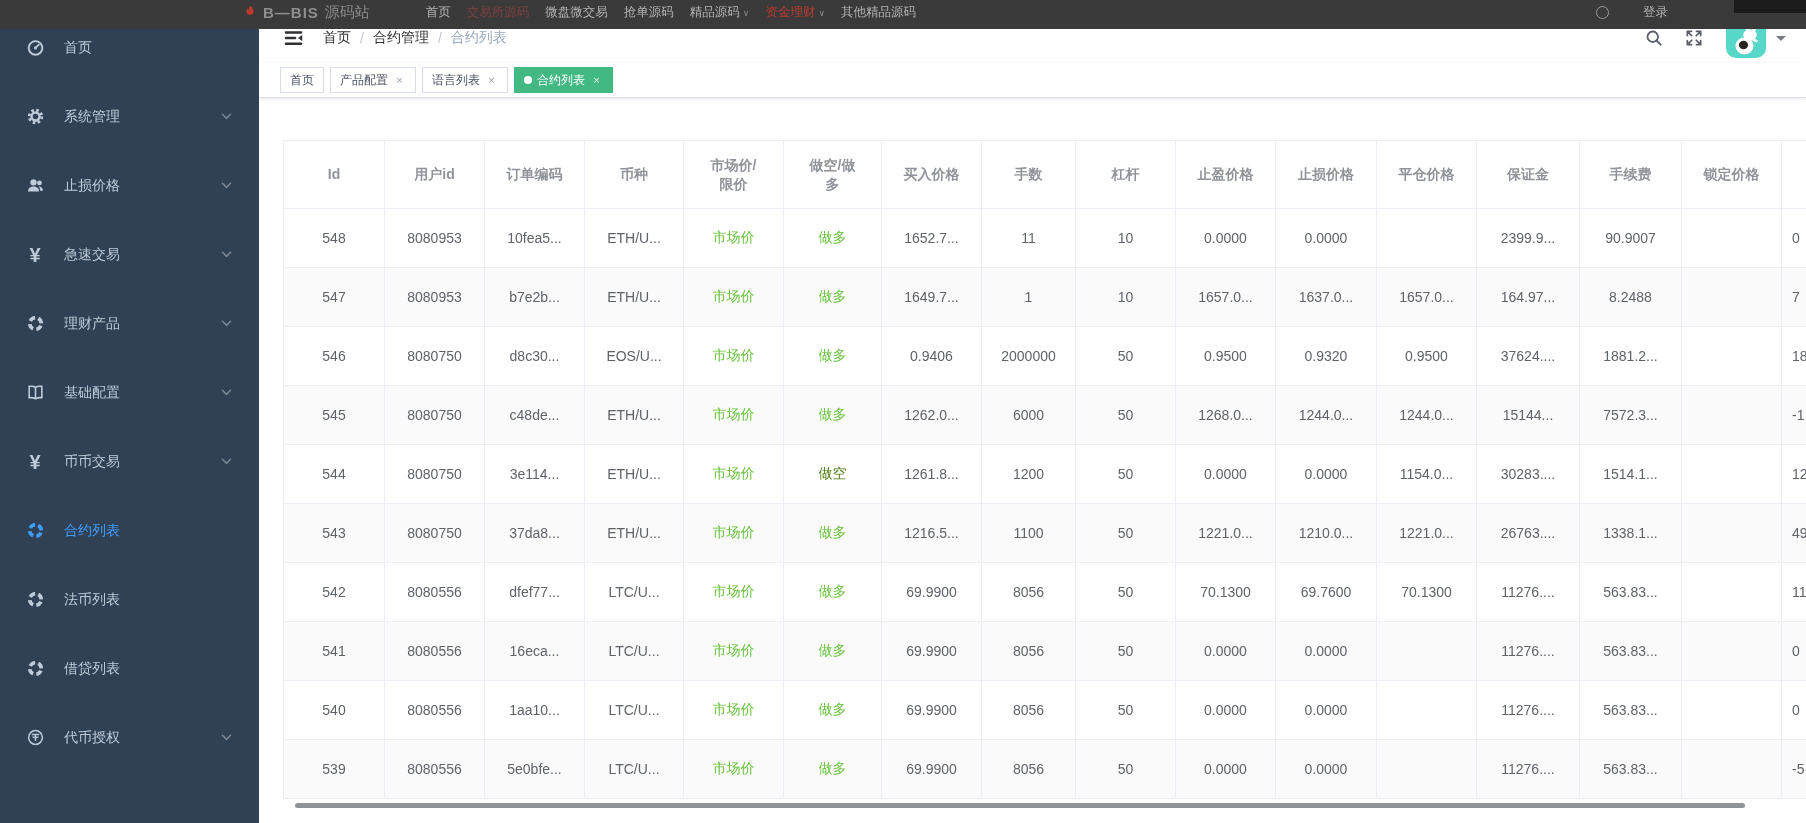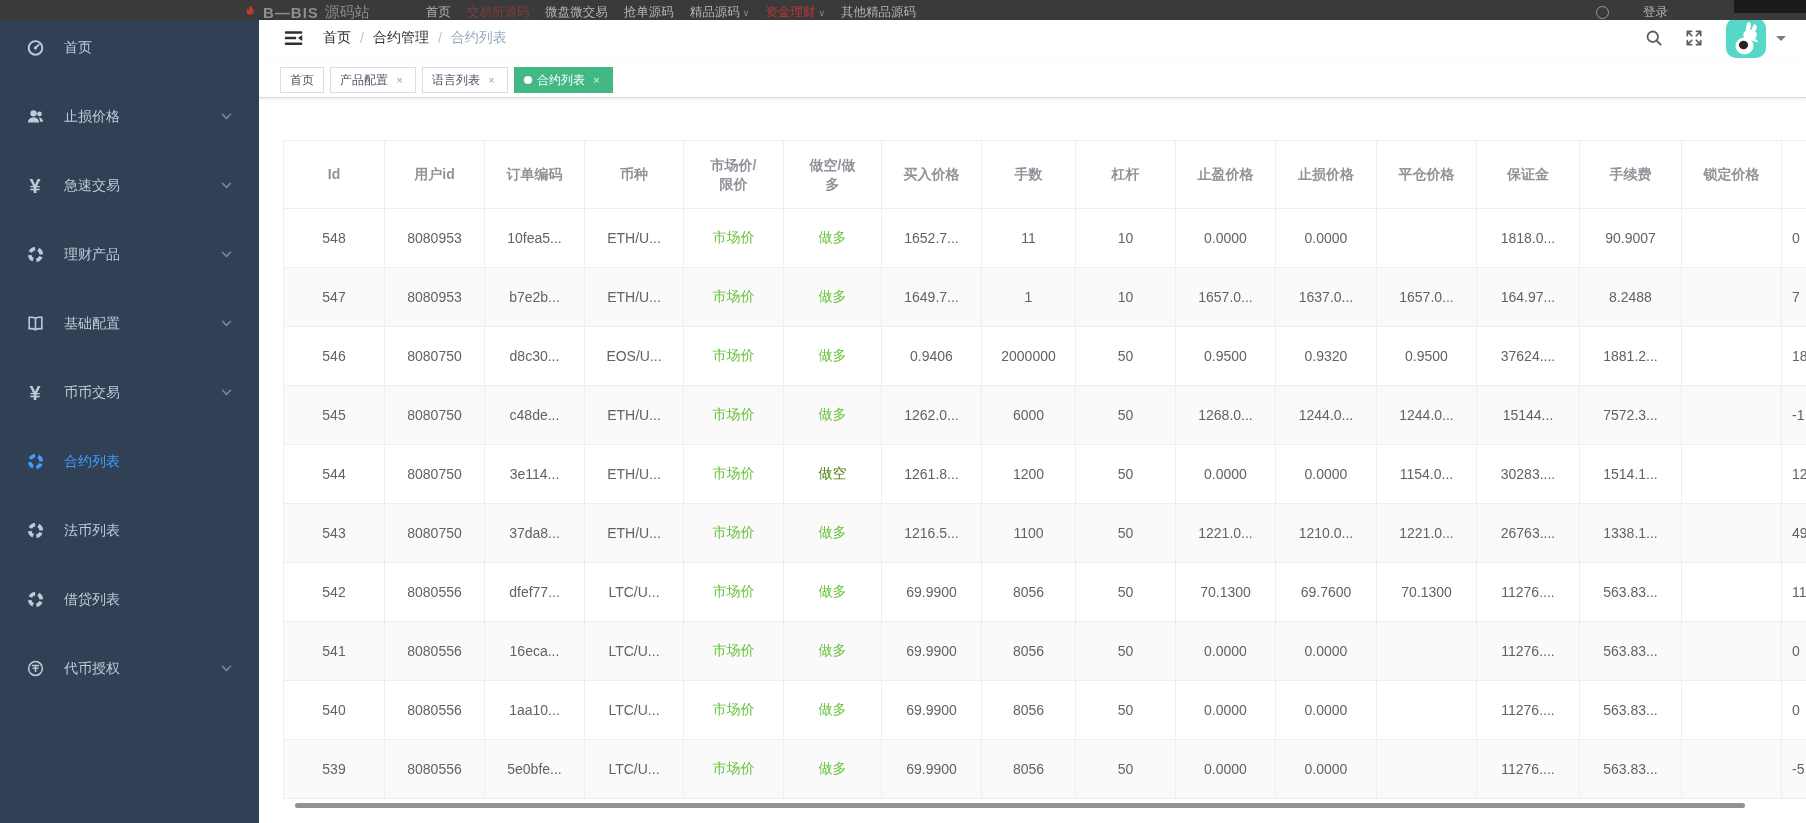--- a/index.html
+++ b/index.html
@@ -1,20 +1,20 @@
 <!DOCTYPE html>
 <html><head>
 <meta charset="utf-8">
 <style>
   html,body{margin:0;padding:0}
   body{width:1806px;height:823px;overflow:hidden;position:relative;background:#fff;
        font-family:"Liberation Sans",sans-serif;-webkit-font-smoothing:antialiased}
 
   
-  .banner{position:absolute;top:0;left:0;width:1806px;height:20px;background:#3a3a3b;overflow:hidden;z-index:5}
+  .banner{position:absolute;top:0;left:0;width:1806px;height:29px;background:#3a3a3b;overflow:hidden;z-index:5}
   .banner-inner{display:flex;align-items:center;height:24px;font-size:12.5px;color:#b4b4b4;width:1734px}
   .bn-logo{display:flex;align-items:center;margin-left:243px;white-space:nowrap}
   .bn-logo-text{font-weight:bold;font-size:15px;color:#8f8f8f;letter-spacing:1px;margin:0 6px 0 6px}
   .bn-logo-suffix{font-size:15px;color:#8a8a8a}
   .bn-item{margin-left:16px;white-space:nowrap;cursor:pointer}
   .bn-item:first-of-type{margin-left:56px}
   .bn-darkred{color:#7e4040}
   .bn-red{color:#b8392e}
   .bn-caret{font-size:9px;margin-left:3px;color:#8a8a8a}
   .bn-search{margin-left:auto;width:11px;height:11px;border:1.5px solid #9a9a9a;border-radius:50%;position:relative;cursor:pointer}
@@ -101,20 +101,32 @@
 <div class="sidebar">
     <div class="s-item">
       <span class="s-icon">
         <svg viewBox="0 0 24 24">
           <circle cx="12" cy="12.5" r="8.6" fill="none" stroke="#bfcbd9" stroke-width="2.4"></circle>
           <path d="M12 12.5 16.3 8.4" stroke="#bfcbd9" stroke-width="2.2" stroke-linecap="round"></path>
           <circle cx="12" cy="12.5" r="2" fill="#bfcbd9"></circle>
         </svg>
       </span>
       <span class="s-label">首页</span>
+    </div>
+    <div class="s-item">
+      <span class="s-icon">
+        <svg viewBox="0 0 24 24">
+          <circle cx="12" cy="12" r="8" fill="none" stroke="#bfcbd9" stroke-width="3.4" stroke-dasharray="3.2 3.08"></circle>
+          <circle cx="12" cy="12" r="5" fill="none" stroke="#bfcbd9" stroke-width="3"></circle>
+        </svg>
+      </span>
+      <span class="s-label">系统管理</span>
+      <span class="s-chevron"><svg viewBox="0 0 12 12" width="13" height="13">
+          <path d="M2.3 4l3.7 3.7L9.7 4" fill="none" stroke="#8a94a0" stroke-width="1.4" stroke-linecap="round" stroke-linejoin="round"></path>
+        </svg></span>
     </div>
     <div class="s-item">
       <span class="s-icon">
         <svg viewBox="0 0 24 24" fill="#bfcbd9">
           <circle cx="9.5" cy="8" r="4"></circle>
           <path d="M2.5 19.5c0-3.8 3.1-6.2 7-6.2s7 2.4 7 6.2z"></path>
           <circle cx="17" cy="8.7" r="3"></circle>
           <path d="M16.2 13.1c3 .4 5.3 2.5 5.3 5.6h-3.6c-.2-2.3-.8-4.2-1.7-5.6z"></path>
         </svg>
       </span>
@@ -319,21 +331,21 @@
               <td>10fea5...</td>
               <td>ETH/U...</td>
               <td class="green">市场价</td>
               <td class="green">做多</td>
               <td>1652.7...</td>
               <td>11</td>
               <td>10</td>
               <td>0.0000</td>
               <td>0.0000</td>
               <td></td>
-              <td>1818.0...</td>
+              <td>2399.9...</td>
               <td>90.9007</td>
               <td></td>
               <td class="last">0</td>
             </tr>
             <tr class="striped">
               <td>547</td>
               <td>8080953</td>
               <td>b7e2b...</td>
               <td>ETH/U...</td>
               <td class="green">市场价</td>

